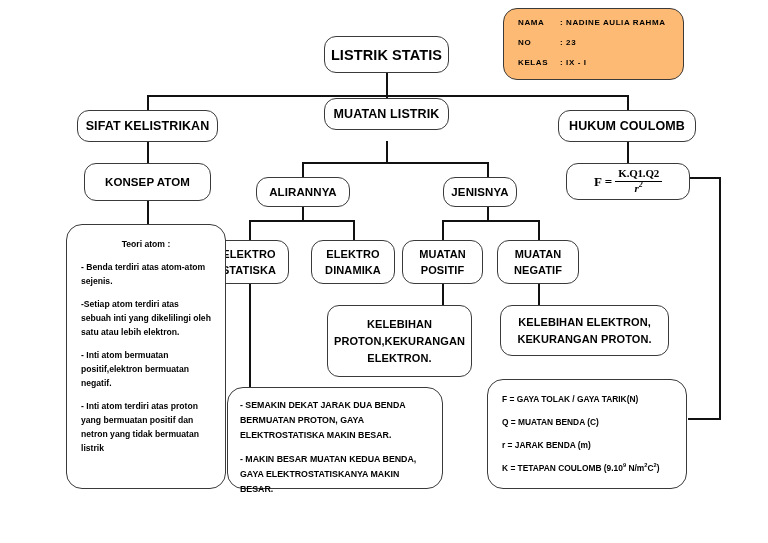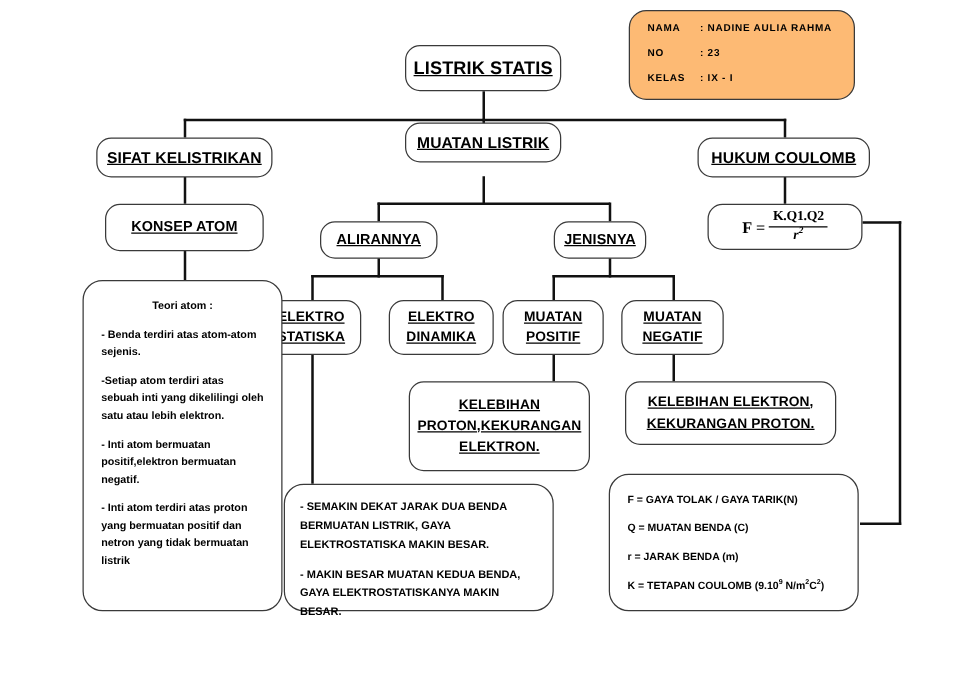--- a/index.html
+++ b/index.html
@@ -31,21 +31,20 @@
     align-items: center;
     justify-content: center;
     text-align: center;
     font-weight: bold;
     letter-spacing: 0.1px;
     z-index: 3;
   }
   .node .line {
     display: block;
     white-space: nowrap;
-    text-decoration: underline;
   }
   
   .n-title   { font-size: 14.5px; }
   .n-l1      { font-size: 12.5px; }
   .n-l2      { font-size: 11.5px; }
   .n-l3      { font-size: 11px; line-height: 16px; }
   .n-leaf    { font-size: 11px; line-height: 17px; }
 
   
   .textbox {
@@ -257,21 +256,21 @@
 
   <div class="textbox" style="left:66px; top:224px; width:160px; height:265px; padding:12px 14px;">
     <p class="center">Teori atom :</p>
     <p>- Benda terdiri atas atom-atom sejenis.</p>
     <p>-Setiap atom terdiri atas sebuah inti yang dikelilingi oleh satu atau lebih elektron.</p>
     <p>- Inti atom bermuatan positif,elektron bermuatan negatif.</p>
     <p>- Inti atom terdiri atas proton yang bermuatan positif dan netron yang tidak bermuatan listrik</p>
   </div>
 
   <div class="textbox" style="left:227px; top:387px; width:216px; height:102px; font-size:8.8px; line-height:15px;">
-    <p>- SEMAKIN DEKAT JARAK DUA BENDA BERMUATAN LISTRIK, GAYA ELEKTROSTATISKA MAKIN BESAR.</p>
+    <p>- SEMAKIN DEKAT JARAK DUA BENDA BERMUATAN PROTON, GAYA ELEKTROSTATISKA MAKIN BESAR.</p>
     <p>- MAKIN BESAR MUATAN KEDUA BENDA, GAYA ELEKTROSTATISKANYA MAKIN BESAR.</p>
   </div>
 
   <div class="textbox" style="left:487px; top:379px; width:200px; height:110px; font-size:8.4px; line-height:14px; padding:12px 14px;">
     <p>F = GAYA TOLAK / GAYA TARIK(N)</p>
     <p>Q = MUATAN BENDA (C)</p>
     <p>r = JARAK BENDA (m)</p>
     <p><span>K = TETAPAN COULOMB (9.10</span><sup>9</sup><span> N/m</span><sup>2</sup><span>C</span><sup>2</sup><span>)</span></p>
   </div>
 

